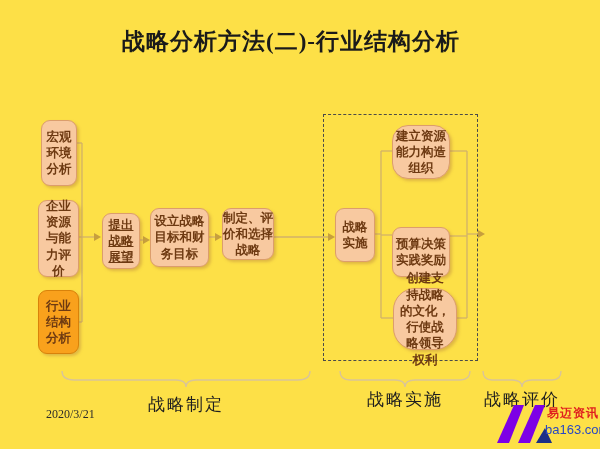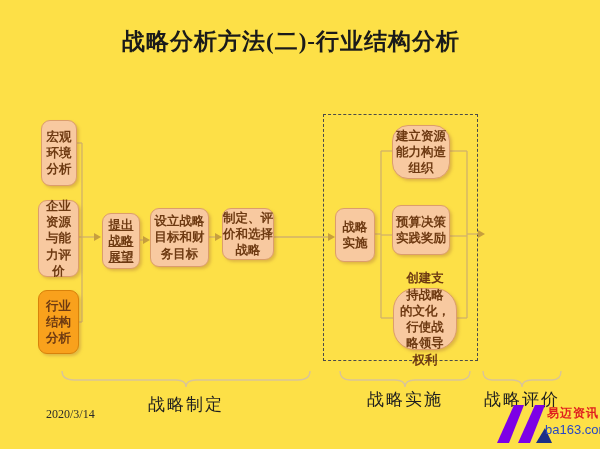--- a/index.html
+++ b/index.html
@@ -17,21 +17,21 @@
   .box.highlight{background:#f9a11c;border-color:#d9820a;}
 
   .b-macro{left:41px;top:120px;width:34px;height:64px;}
   .b-res{left:38px;top:200px;width:39px;height:75px;}
   .b-ind{left:38px;top:290px;width:39px;height:62px;}
   .b-vision{left:102px;top:213px;width:36px;height:54px;text-decoration:underline;}
   .b-goals{left:150px;top:208px;width:57px;height:57px;}
   .b-choose{left:222px;top:208px;width:50px;height:50px;}
   .b-impl{left:335px;top:208px;width:38px;height:52px;}
   .b-org{left:392px;top:125px;width:56px;height:52px;border-radius:16px;}
-  .b-budget{left:392px;top:205px;width:56px;height:48px;}
+  .b-budget{left:392px;top:227px;width:56px;height:48px;}
   .b-culture{left:393px;top:288px;width:62px;height:60px;border-radius:22px;}
   .b-eval{left:485px;top:205px;width:68px;height:62px;}
 
   .dashed-group{position:absolute;left:323px;top:114px;width:153px;height:245px;
                 border:1px dashed #4a4a4a;}
 
   svg.overlay{position:absolute;left:0;top:0;}
 
   .phase-label{position:absolute;width:132px;text-align:center;font-size:17px;
                color:#1f1f1f;letter-spacing:2px;}
@@ -122,21 +122,21 @@
 持战略
 的文化，
 行使战
 略领导
 权利</div>
 
   <div class="phase-label pl-1">战略制定</div>
   <div class="phase-label pl-2">战略实施</div>
   <div class="phase-label pl-3">战略评价</div>
 
-  <div class="date">2020/3/14</div>
+  <div class="date">2020/3/21</div>
 
   <div class="logo">
     <svg class="shapes" width="60" height="46" viewBox="0 0 60 46">
       <polygon points="3,43 20,5 30,5 15,43" fill="#7d00e6"></polygon>
       <polygon points="24,43 41,5 51,5 36,43" fill="#7d00e6"></polygon>
       <polygon points="42,43 51,28 58,43" fill="#1c2f86"></polygon>
     </svg>
     <div class="company">易迈资讯</div>
     <div class="domain">ba163.com</div>
   </div>

